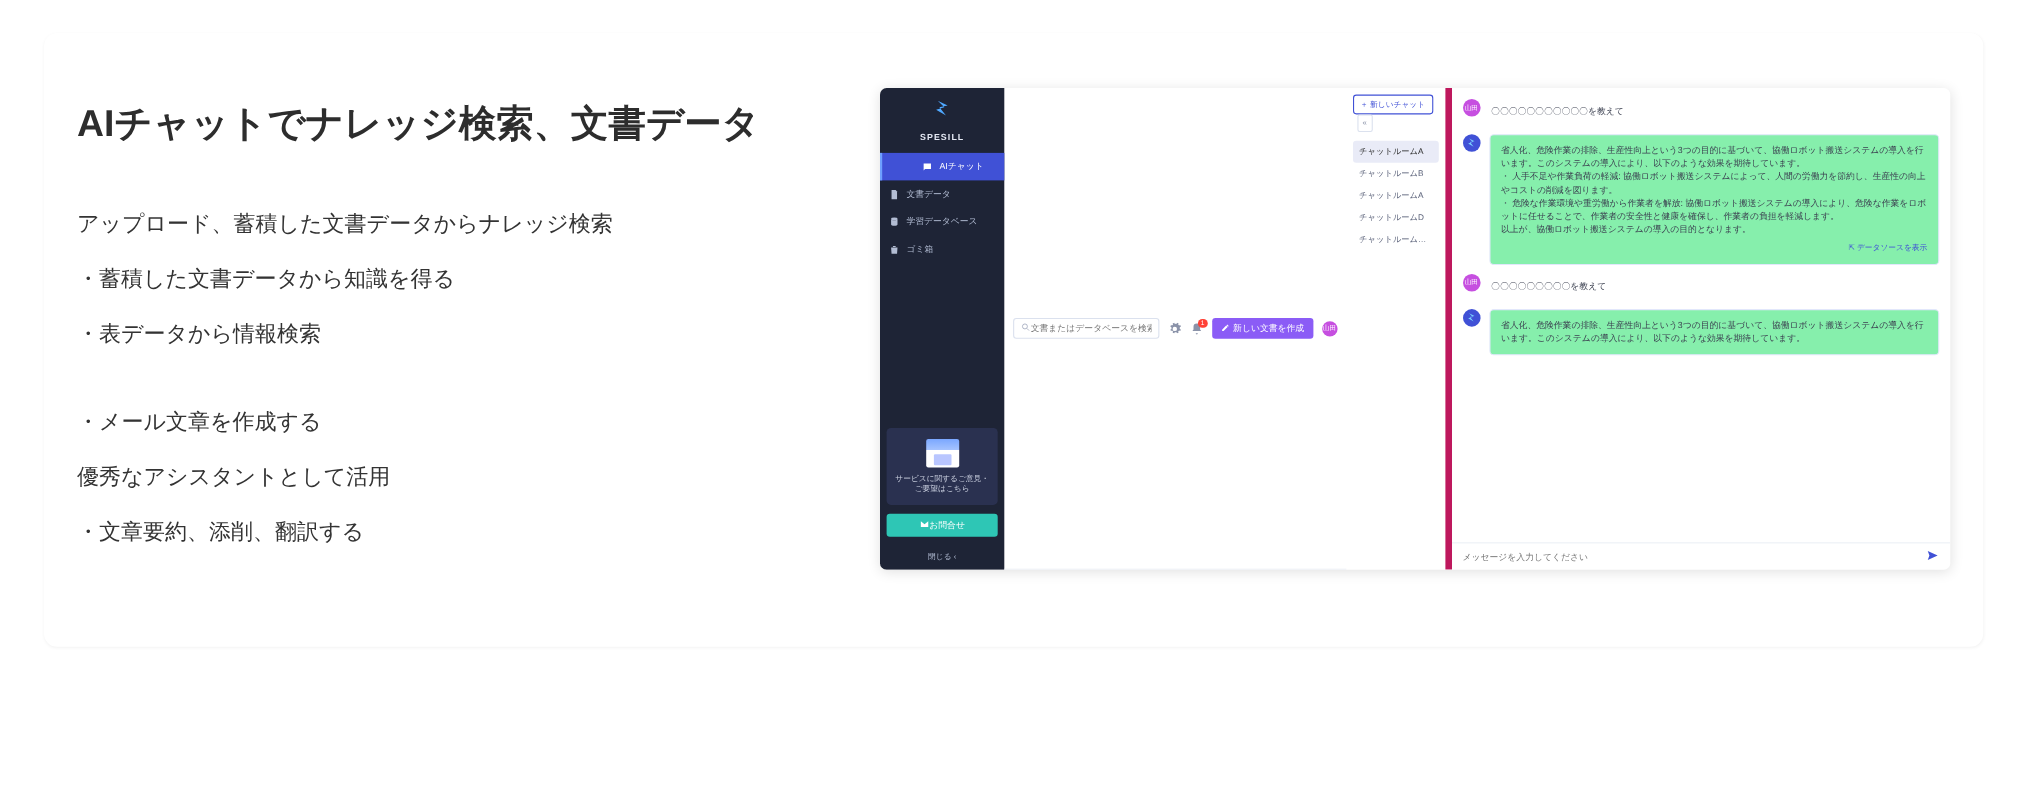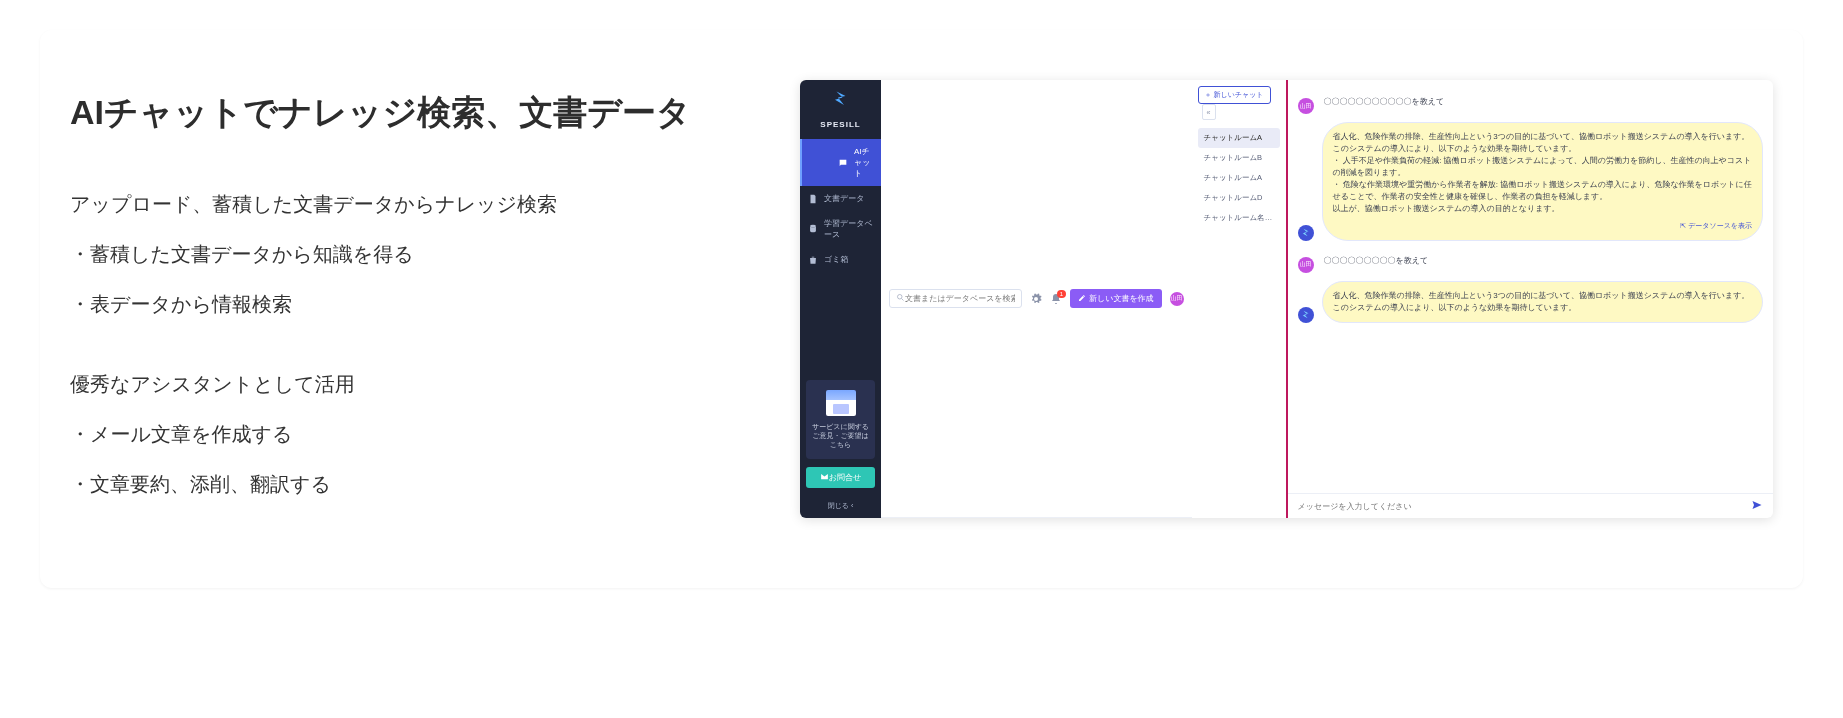--- a/index.html
+++ b/index.html
@@ -41,21 +41,21 @@
   flex: 1;
   background: #ffffff;
   border-radius: 6px;
   box-shadow: 0 2px 12px rgba(0,0,0,0.12);
   overflow: hidden;
   display: flex;
   height: 438px;
   font-size: 8px;
 }
 .sidebar {
-  width: 81px;
+  width: 113px;
   background: #1e2436;
   color: #cfd5e4;
   display: flex;
   flex-direction: column;
   font-size: 8px;
 }
 .sb-logo {
   padding: 10px 0 6px;
   text-align: center;
 }
@@ -192,21 +192,21 @@
   display: flex; align-items: center; justify-content: center;
 }
 
 .app-body {
   display: flex;
   flex: 1;
   overflow: hidden;
 }
 .room-panel {
   width: 96px;
-  border-right: 2px solid #be185d;
+  border-right: 6px solid #be185d;
   padding: 6px;
 }
 .new-chat-btn {
   border: 1px solid #4051d6;
   color: #4051d6;
   font-size: 7px;
   padding: 3px 6px;
   border-radius: 3px;
   text-align: center;
   cursor: pointer;
@@ -247,21 +247,20 @@
 }
 .chat-scroll {
   flex: 1;
   overflow: hidden;
   padding: 10px 10px 4px;
 }
 .msg-row {
   display: flex;
   gap: 8px;
   margin-bottom: 8px;
-  align-items: flex-end;
 }
 .msg-avatar {
   width: 16px; height: 16px;
   border-radius: 50%;
   flex: 0 0 16px;
   display: flex; align-items: center; justify-content: center;
 }
 .msg-avatar.user { background: #c64fe0; color:#fff; font-size:6px; }
 .msg-avatar.ai { background: #4051d6; }
 .msg-avatar.ai svg { width: 10px; height:10px; }
@@ -272,21 +271,21 @@
   border-radius: 4px;
   padding: 8px 10px;
   font-size: 8px;
   color: #3a3f4f;
   line-height: 1.5;
 }
 .msg-bubble.user {
   border: none;
   padding: 6px 10px 6px 2px;
 }
-.msg-bubble.ai { background: #fef9c3; border-color: #e2e7fb; border-radius: 26px; }
+.msg-bubble.ai { background: #86efac; border-color: #e2e7fb; }
 .ds-link { text-align: right; color: #4051d6; font-size: 7px; margin-top: 6px; cursor:pointer; }
 .ctx-bar {
   display: flex;
   align-items: center;
   padding: 0 10px;
   border-top: 1px solid #eceff6;
   height: 20px;
   gap: 10px;
 }
 .ctx-pill {
@@ -319,22 +318,22 @@
 </head>
 <body>
 
 <div class="container">
   <div class="left-col">
     <h1>AIチャットでナレッジ検索、文書データ</h1>
     <p>アップロード、蓄積した文書データからナレッジ検索</p>
     <p>・蓄積した文書データから知識を得る</p>
     <p>・表データから情報検索</p>
     <div class="section-gap"></div>
+    <p>・メール文章を作成する</p>
     <p>優秀なアシスタントとして活用</p>
-    <p>・メール文章を作成する</p>
     <p>・文章要約、添削、翻訳する</p>
   </div>
 
   <div class="app-shot">
 
     <div class="sidebar">
       <div class="sb-logo">
         <span class="sb-logo-mark">
           <svg viewBox="0 0 24 24">
               <path fill="#4fa8ff" d="M6 2l12 6-10 2 8 10-12-7 10-3z"></path>

